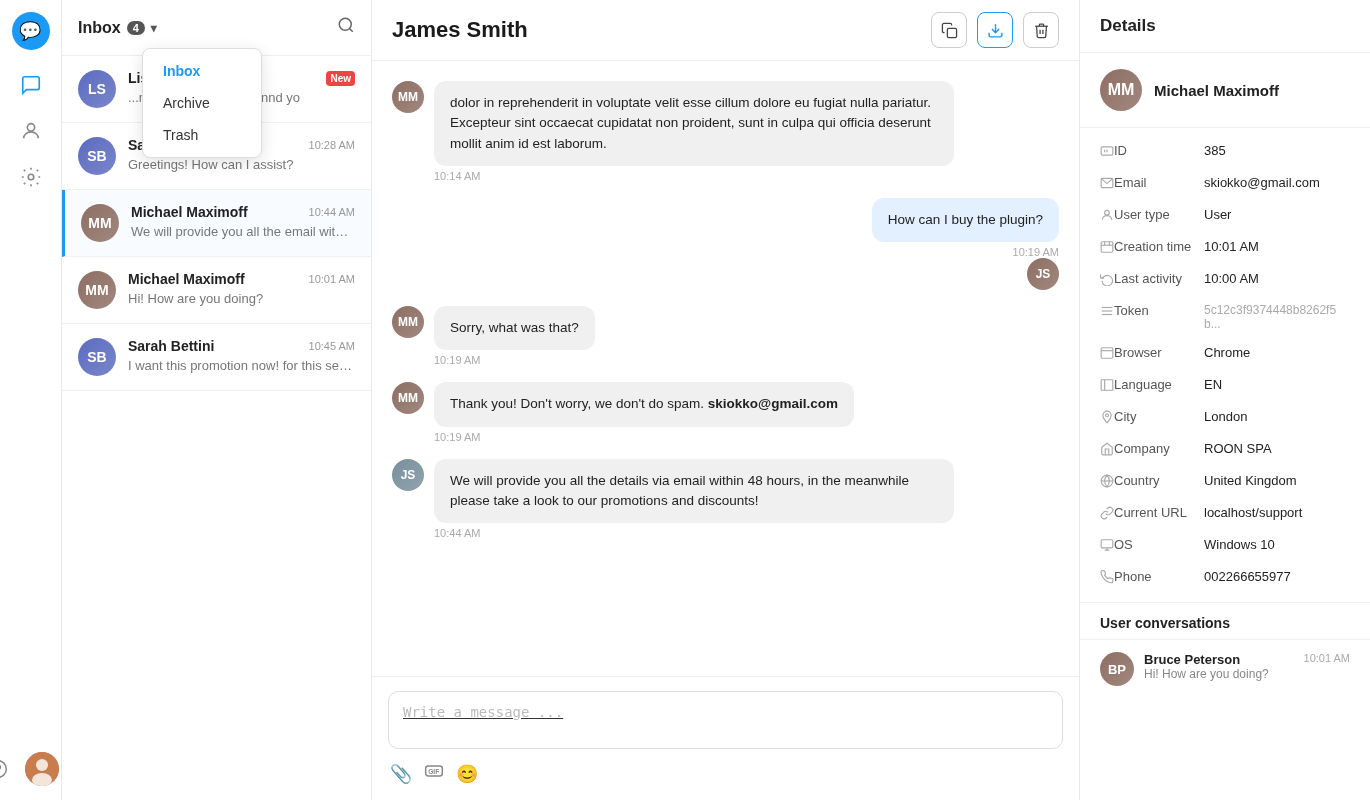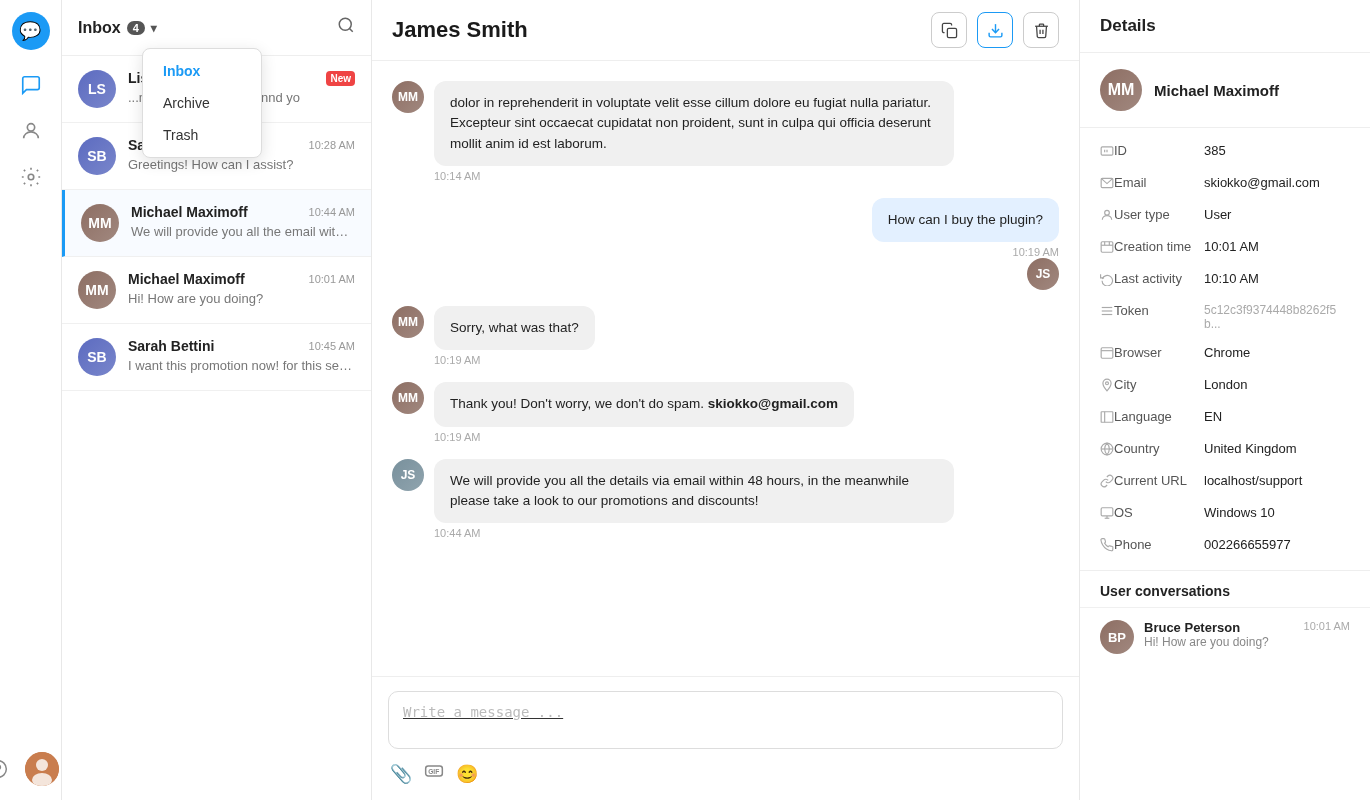--- a/index.html
+++ b/index.html
@@ -498,21 +498,21 @@
       <span class="detail-value">10:01 AM</span>
     </div>
     <div class="detail-row">
       <span class="detail-icon">
         <svg width="14" height="14" viewBox="0 0 24 24" fill="none" stroke="#aaa" stroke-width="2">
             <polyline points="1 4 1 10 7 10"></polyline>
             <path d="M3.51 15a9 9 0 1 0 .49-3"></path>
           </svg>
       </span>
       <span class="detail-label">Last activity</span>
-      <span class="detail-value">10:10 AM</span>
+      <span class="detail-value">10:00 AM</span>
     </div>
     <div class="detail-row">
       <span class="detail-icon">
         <svg width="14" height="14" viewBox="0 0 24 24" fill="none" stroke="#aaa" stroke-width="2">
             <line x1="3" y1="12" x2="21" y2="12"></line>
             <line x1="3" y1="6" x2="21" y2="6"></line>
             <line x1="3" y1="18" x2="21" y2="18"></line>
           </svg>
       </span>
       <span class="detail-label">Token</span>
@@ -524,36 +524,46 @@
             <rect x="2" y="3" width="20" height="18" rx="2"></rect>
             <line x1="2" y1="8" x2="22" y2="8"></line>
           </svg>
       </span>
       <span class="detail-label">Browser</span>
       <span class="detail-value">Chrome</span>
     </div>
     <div class="detail-row">
       <span class="detail-icon">
         <svg width="14" height="14" viewBox="0 0 24 24" fill="none" stroke="#aaa" stroke-width="2">
+            <rect x="2" y="3" width="20" height="18" rx="1"></rect>
+            <line x1="8" y1="3" x2="8" y2="21"></line>
+          </svg>
+      </span>
+      <span class="detail-label">Language</span>
+      <span class="detail-value">EN</span>
+    </div>
+    <div class="detail-row">
+      <span class="detail-icon">
+        <svg width="14" height="14" viewBox="0 0 24 24" fill="none" stroke="#aaa" stroke-width="2">
             <path d="M12 2C8.13 2 5 5.13 5 9c0 5.25 7 13 7 13s7-7.75 7-13c0-3.87-3.13-7-7-7z"></path>
             <circle cx="12" cy="9" r="2.5"></circle>
           </svg>
       </span>
       <span class="detail-label">City</span>
       <span class="detail-value">London</span>
     </div>
     <div class="detail-row">
       <span class="detail-icon">
         <svg width="14" height="14" viewBox="0 0 24 24" fill="none" stroke="#aaa" stroke-width="2">
-            <rect x="2" y="3" width="20" height="18" rx="1"></rect>
-            <line x1="8" y1="3" x2="8" y2="21"></line>
-          </svg>
-      </span>
-      <span class="detail-label">Language</span>
-      <span class="detail-value">EN</span>
+            <path d="M3 9l9-7 9 7v11a2 2 0 0 1-2 2H5a2 2 0 0 1-2-2z"></path>
+            <polyline points="9,22 9,12 15,12 15,22"></polyline>
+          </svg>
+      </span>
+      <span class="detail-label">Company</span>
+      <span class="detail-value">ROON SPA</span>
     </div>
     <div class="detail-row">
       <span class="detail-icon">
         <svg width="14" height="14" viewBox="0 0 24 24" fill="none" stroke="#aaa" stroke-width="2">
             <circle cx="12" cy="12" r="10"></circle>
             <line x1="2" y1="12" x2="22" y2="12"></line>
             <path d="M12 2a15.3 15.3 0 0 1 4 10 15.3 15.3 0 0 1-4 10 15.3 15.3 0 0 1-4-10 15.3 15.3 0 0 1 4-10z"></path>
           </svg>
       </span>
       <span class="detail-label">Country</span>

